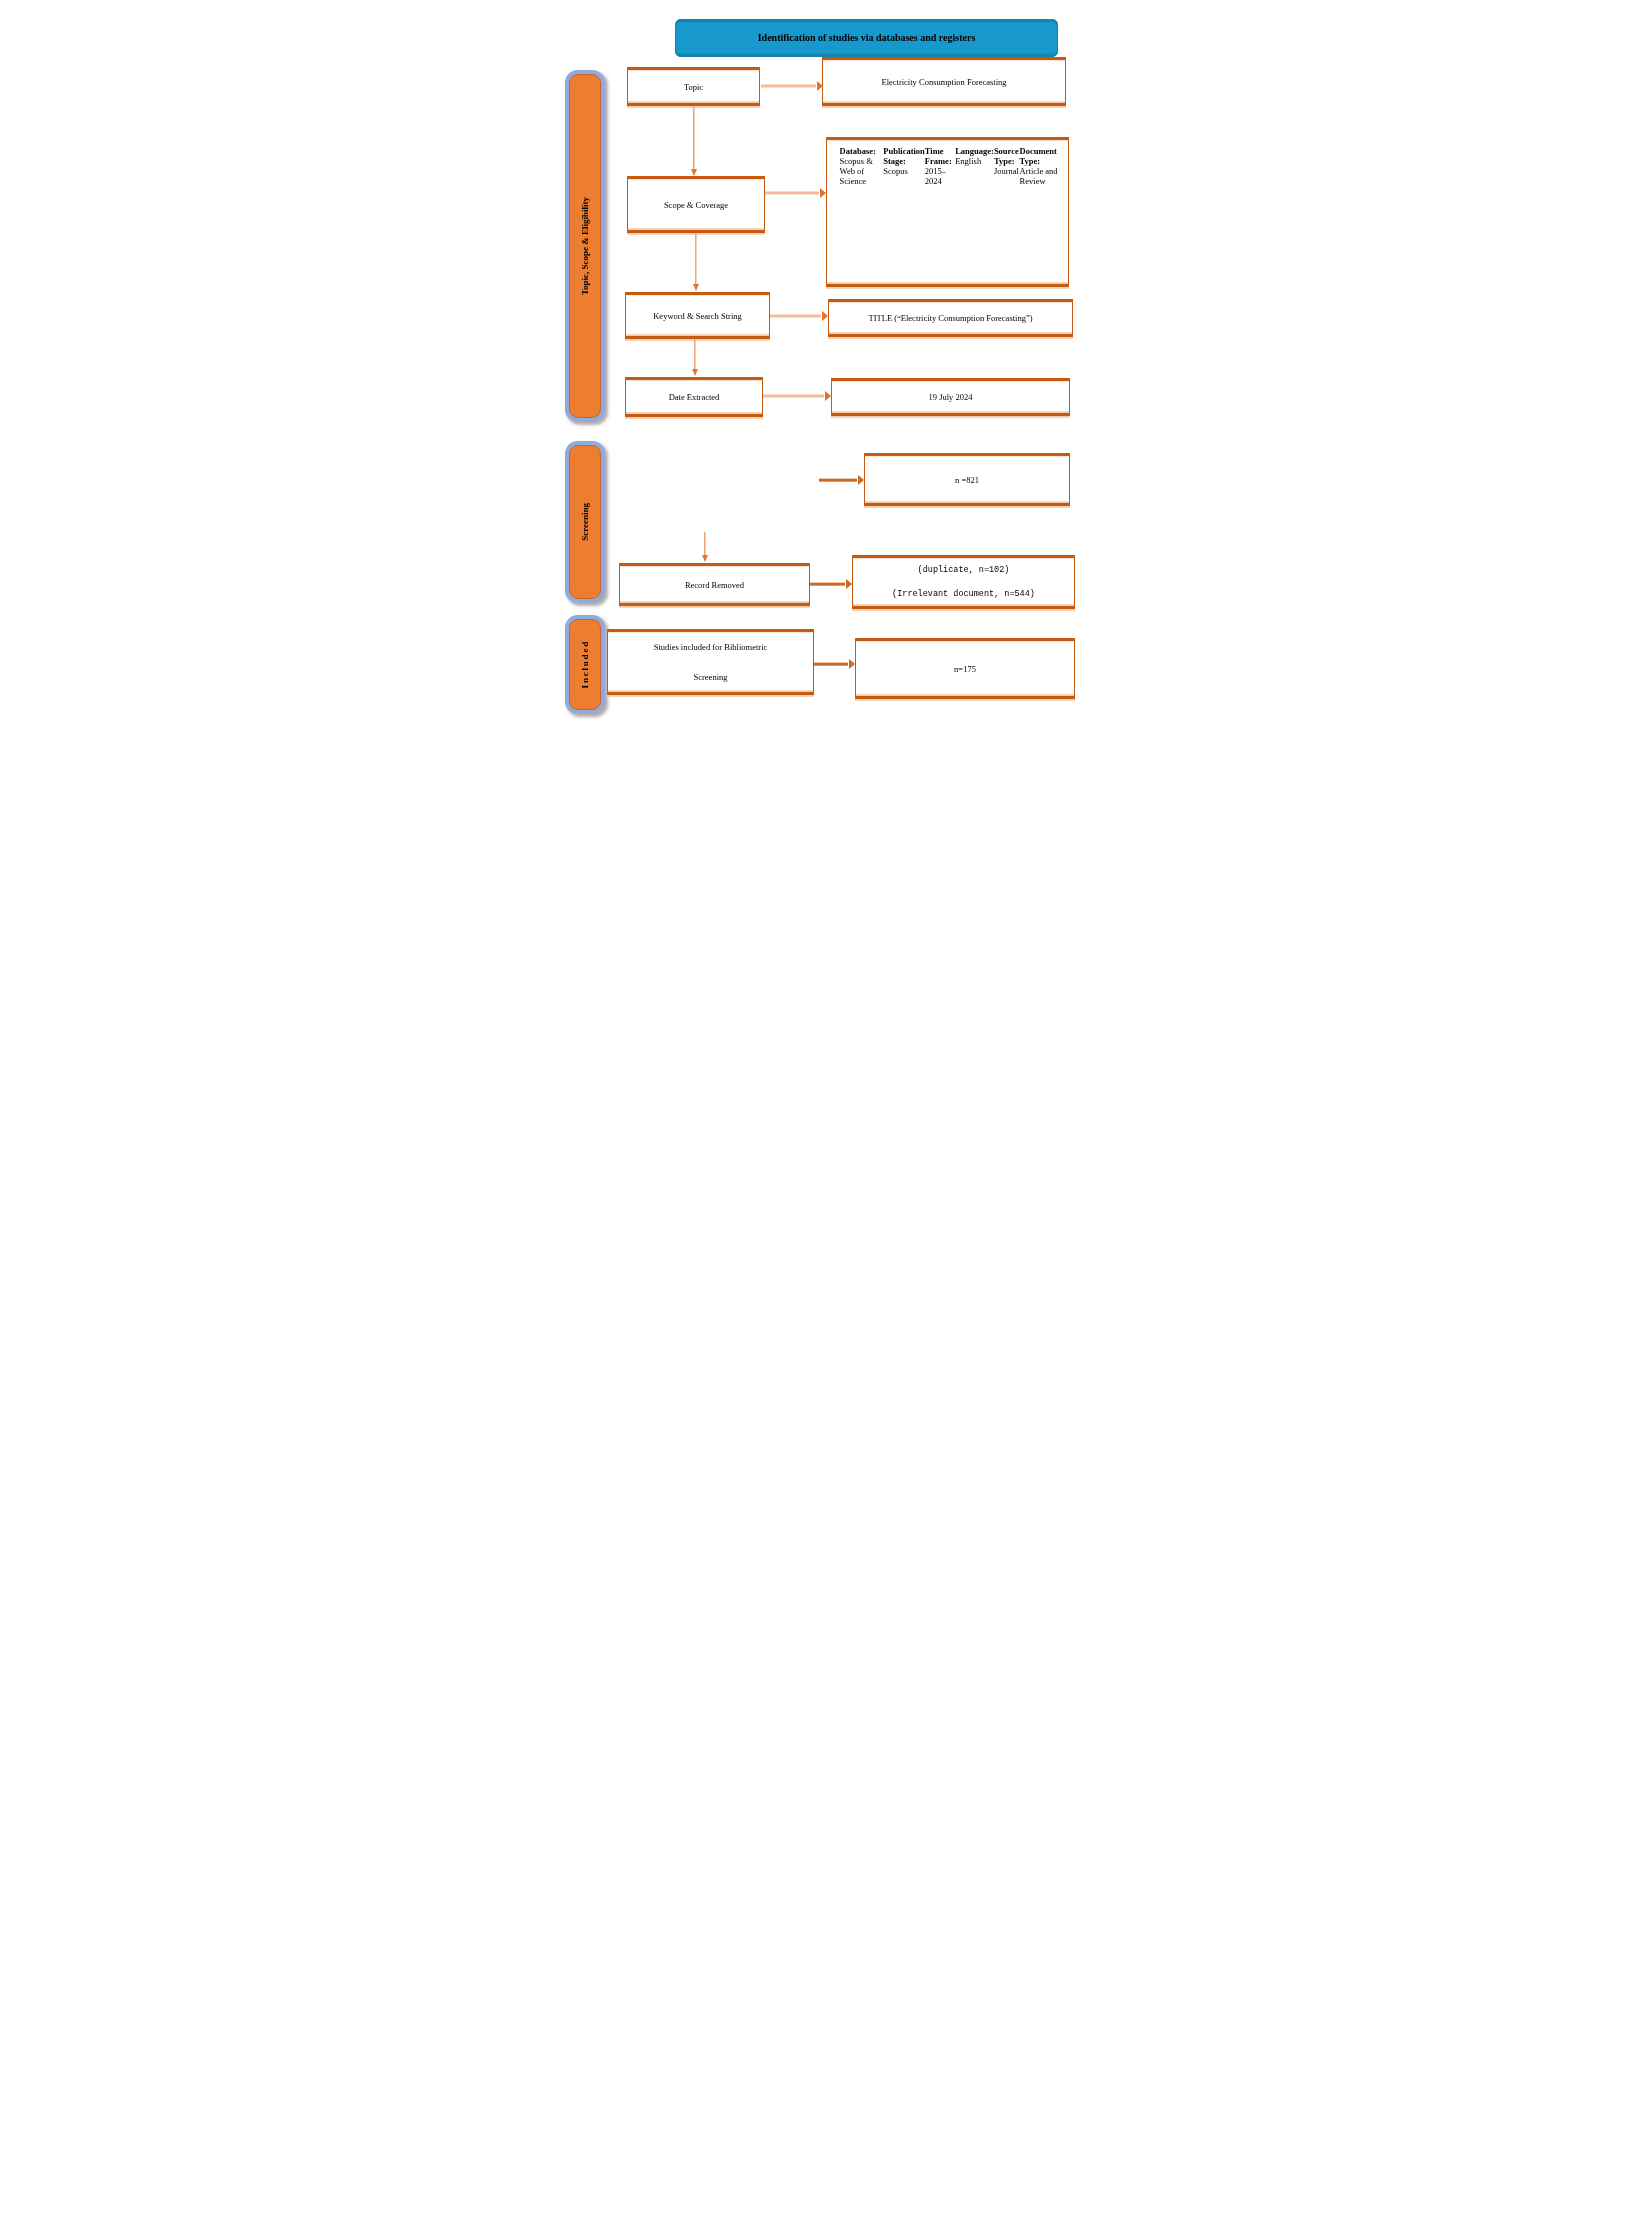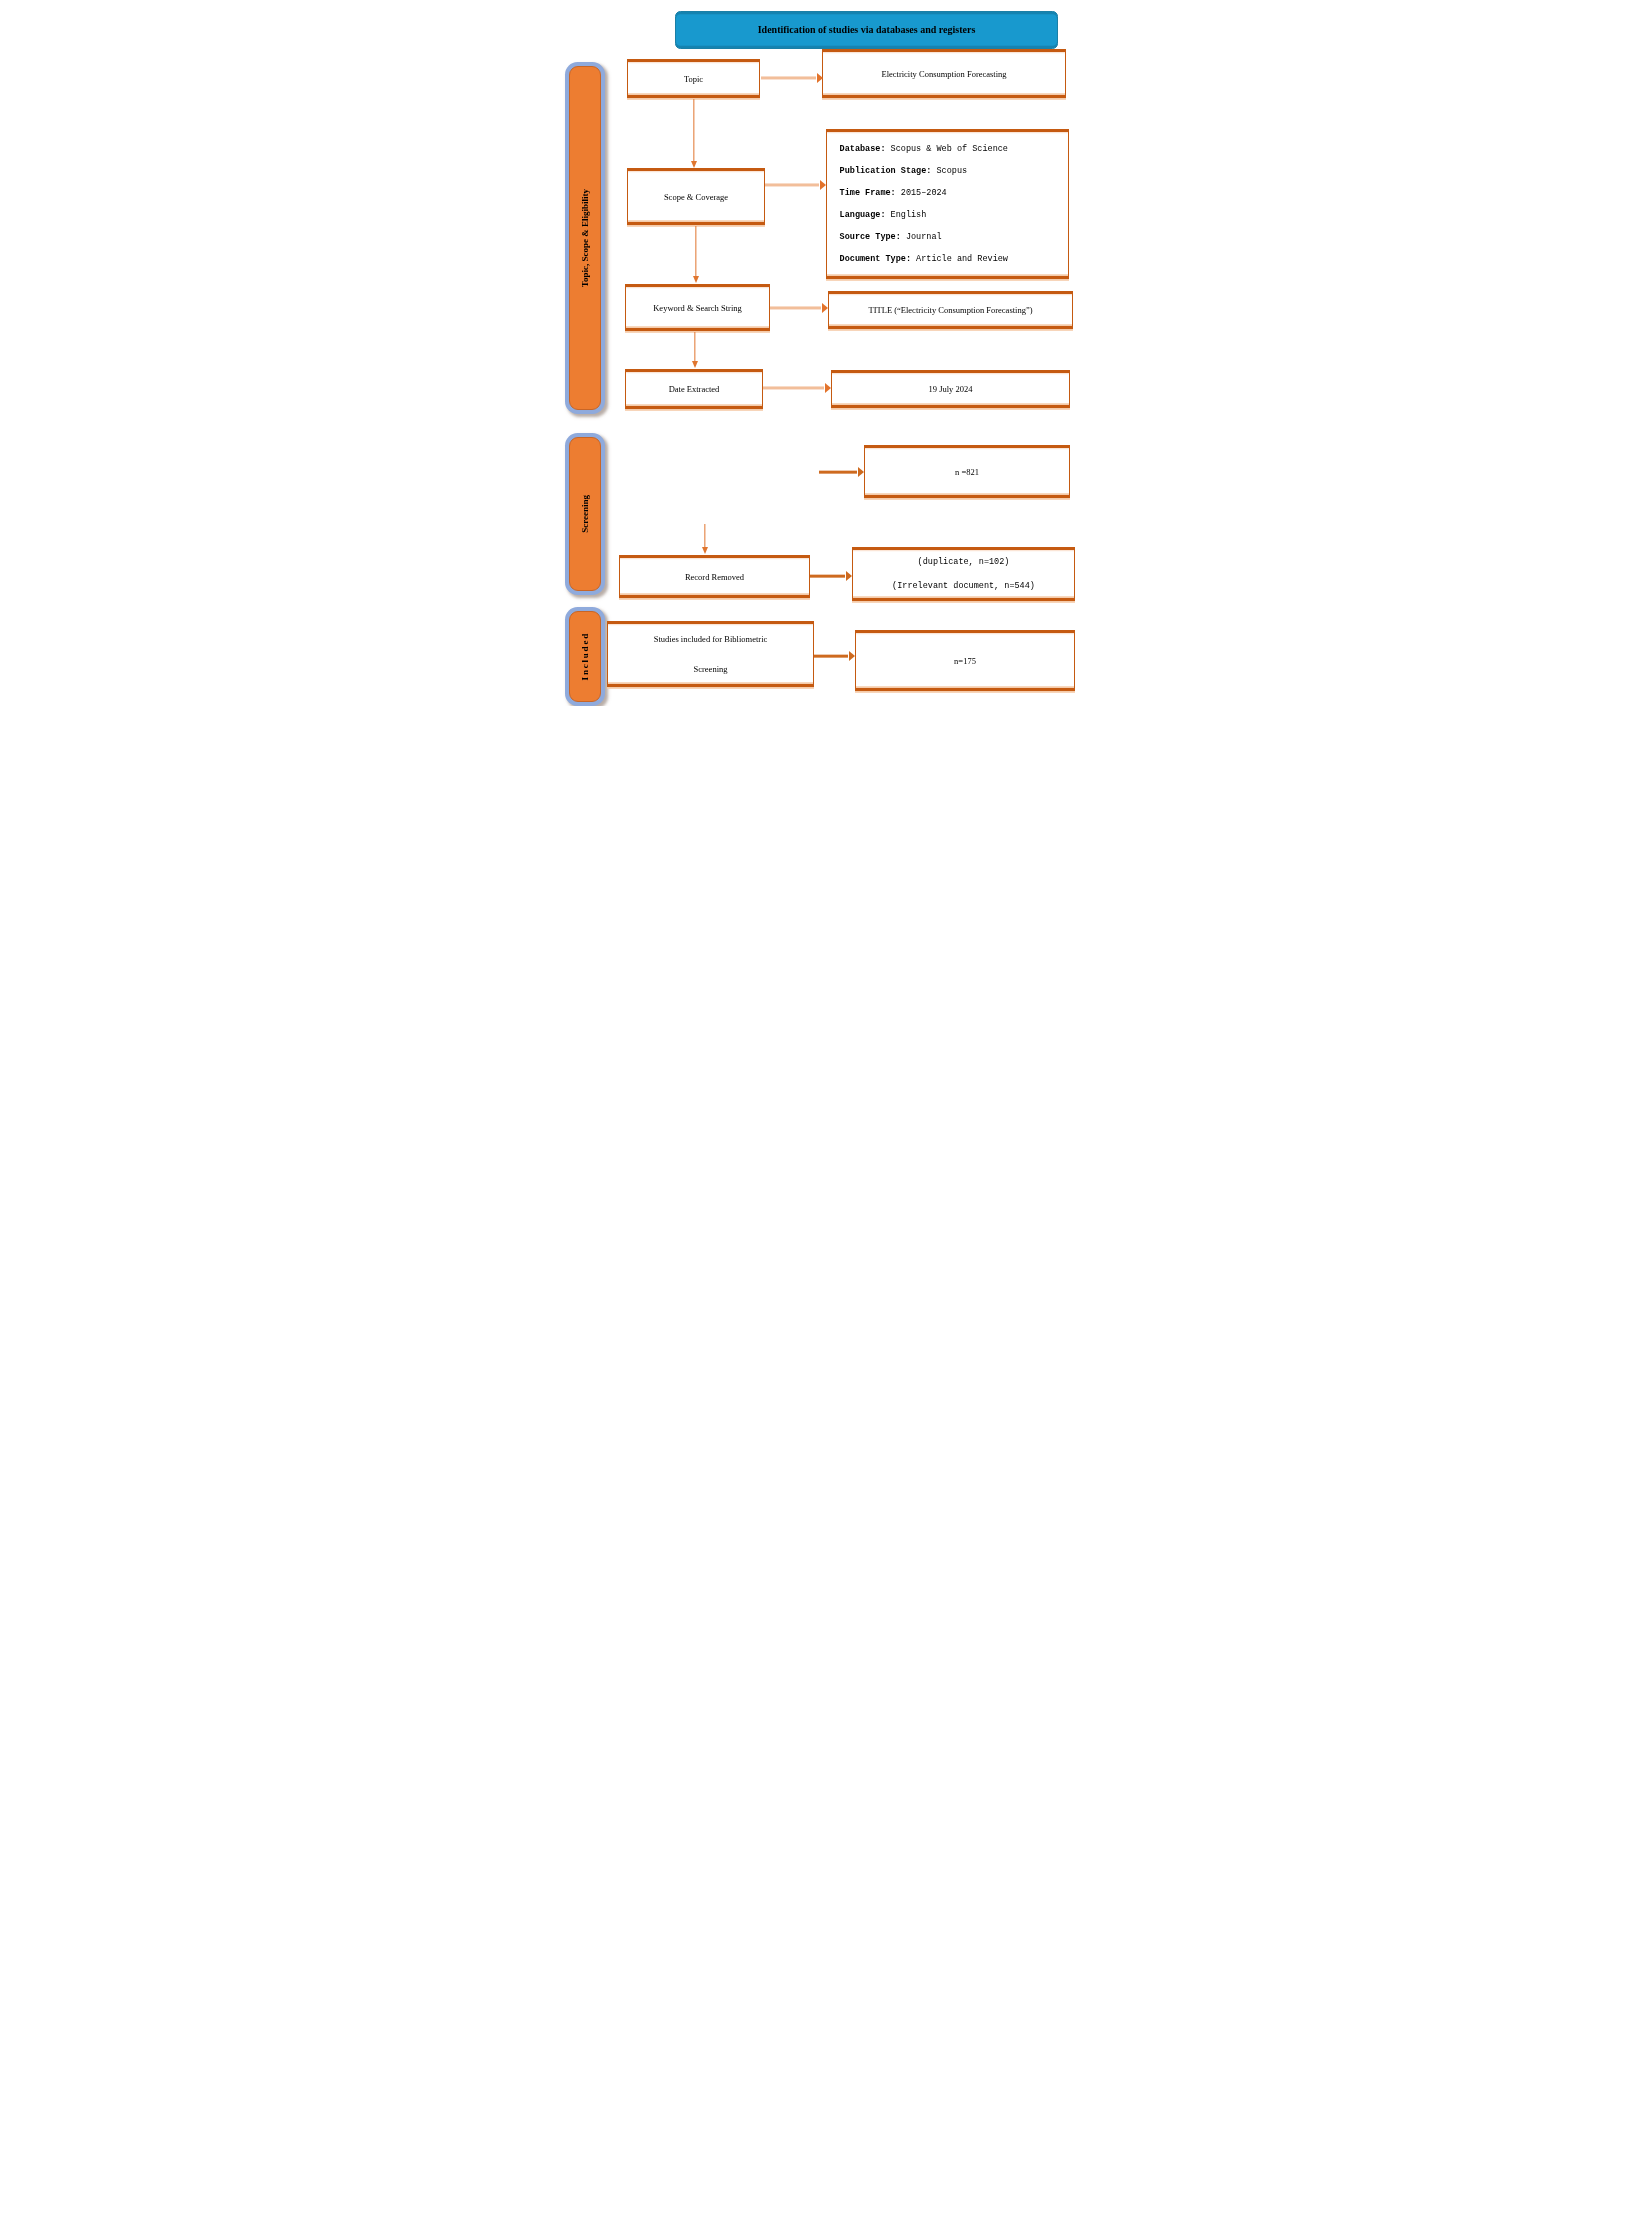--- a/index.html
+++ b/index.html
@@ -1,20 +1,20 @@
 <!DOCTYPE html>
 <html style="font-size:7.2px"><head>
 <meta charset="utf-8">
 <style>
   html,body{margin:0;padding:0;background:#ffffff;}
   #canvas{
     position:relative;
     width:524px;
     height:706px;
-    margin:0 auto;
+    margin:8px auto;
     background:#ffffff;
     font-family:"Liberation Serif","DejaVu Serif",serif;
     color:#000;
   }
 
   
   .banner{
     position:absolute;
     background:#1899CE;
     border:1.3px solid #1B7FA6;
@@ -59,26 +59,24 @@
     border-bottom-width:3.1px;
     box-shadow:0 1.8px 0 #F5CBAA, inset 0 -1.8px 0 #F5CBAA, inset 0 1.3px 0 #FBE5D6;
     display:flex;align-items:center;justify-content:center;
     text-align:center;
     font-size:8.5px;
     box-sizing:border-box;
   }
   .fbox.col{flex-direction:column;justify-content:space-around;}
   .fbox.leftalign{align-items:flex-start;text-align:left;padding-left:16px;}
   .details{
-    flex-direction:column;
     align-items:flex-start;
     justify-content:space-around;
     text-align:left;
     padding:6.3px 4.5px 6.3px 12.6px;
-    font-family:Liberation Mono, monospace;
   }
   .details b{font-weight:bold;}
 
   
   .h-arrow{position:absolute;height:10.8px;}
   .h-arrow .shaft{
     position:absolute;left:0;top:50%;transform:translateY(-50%);
     height:3.1px;width:calc(100% - 6.7px);
     background:#F2BE9A;
   }

